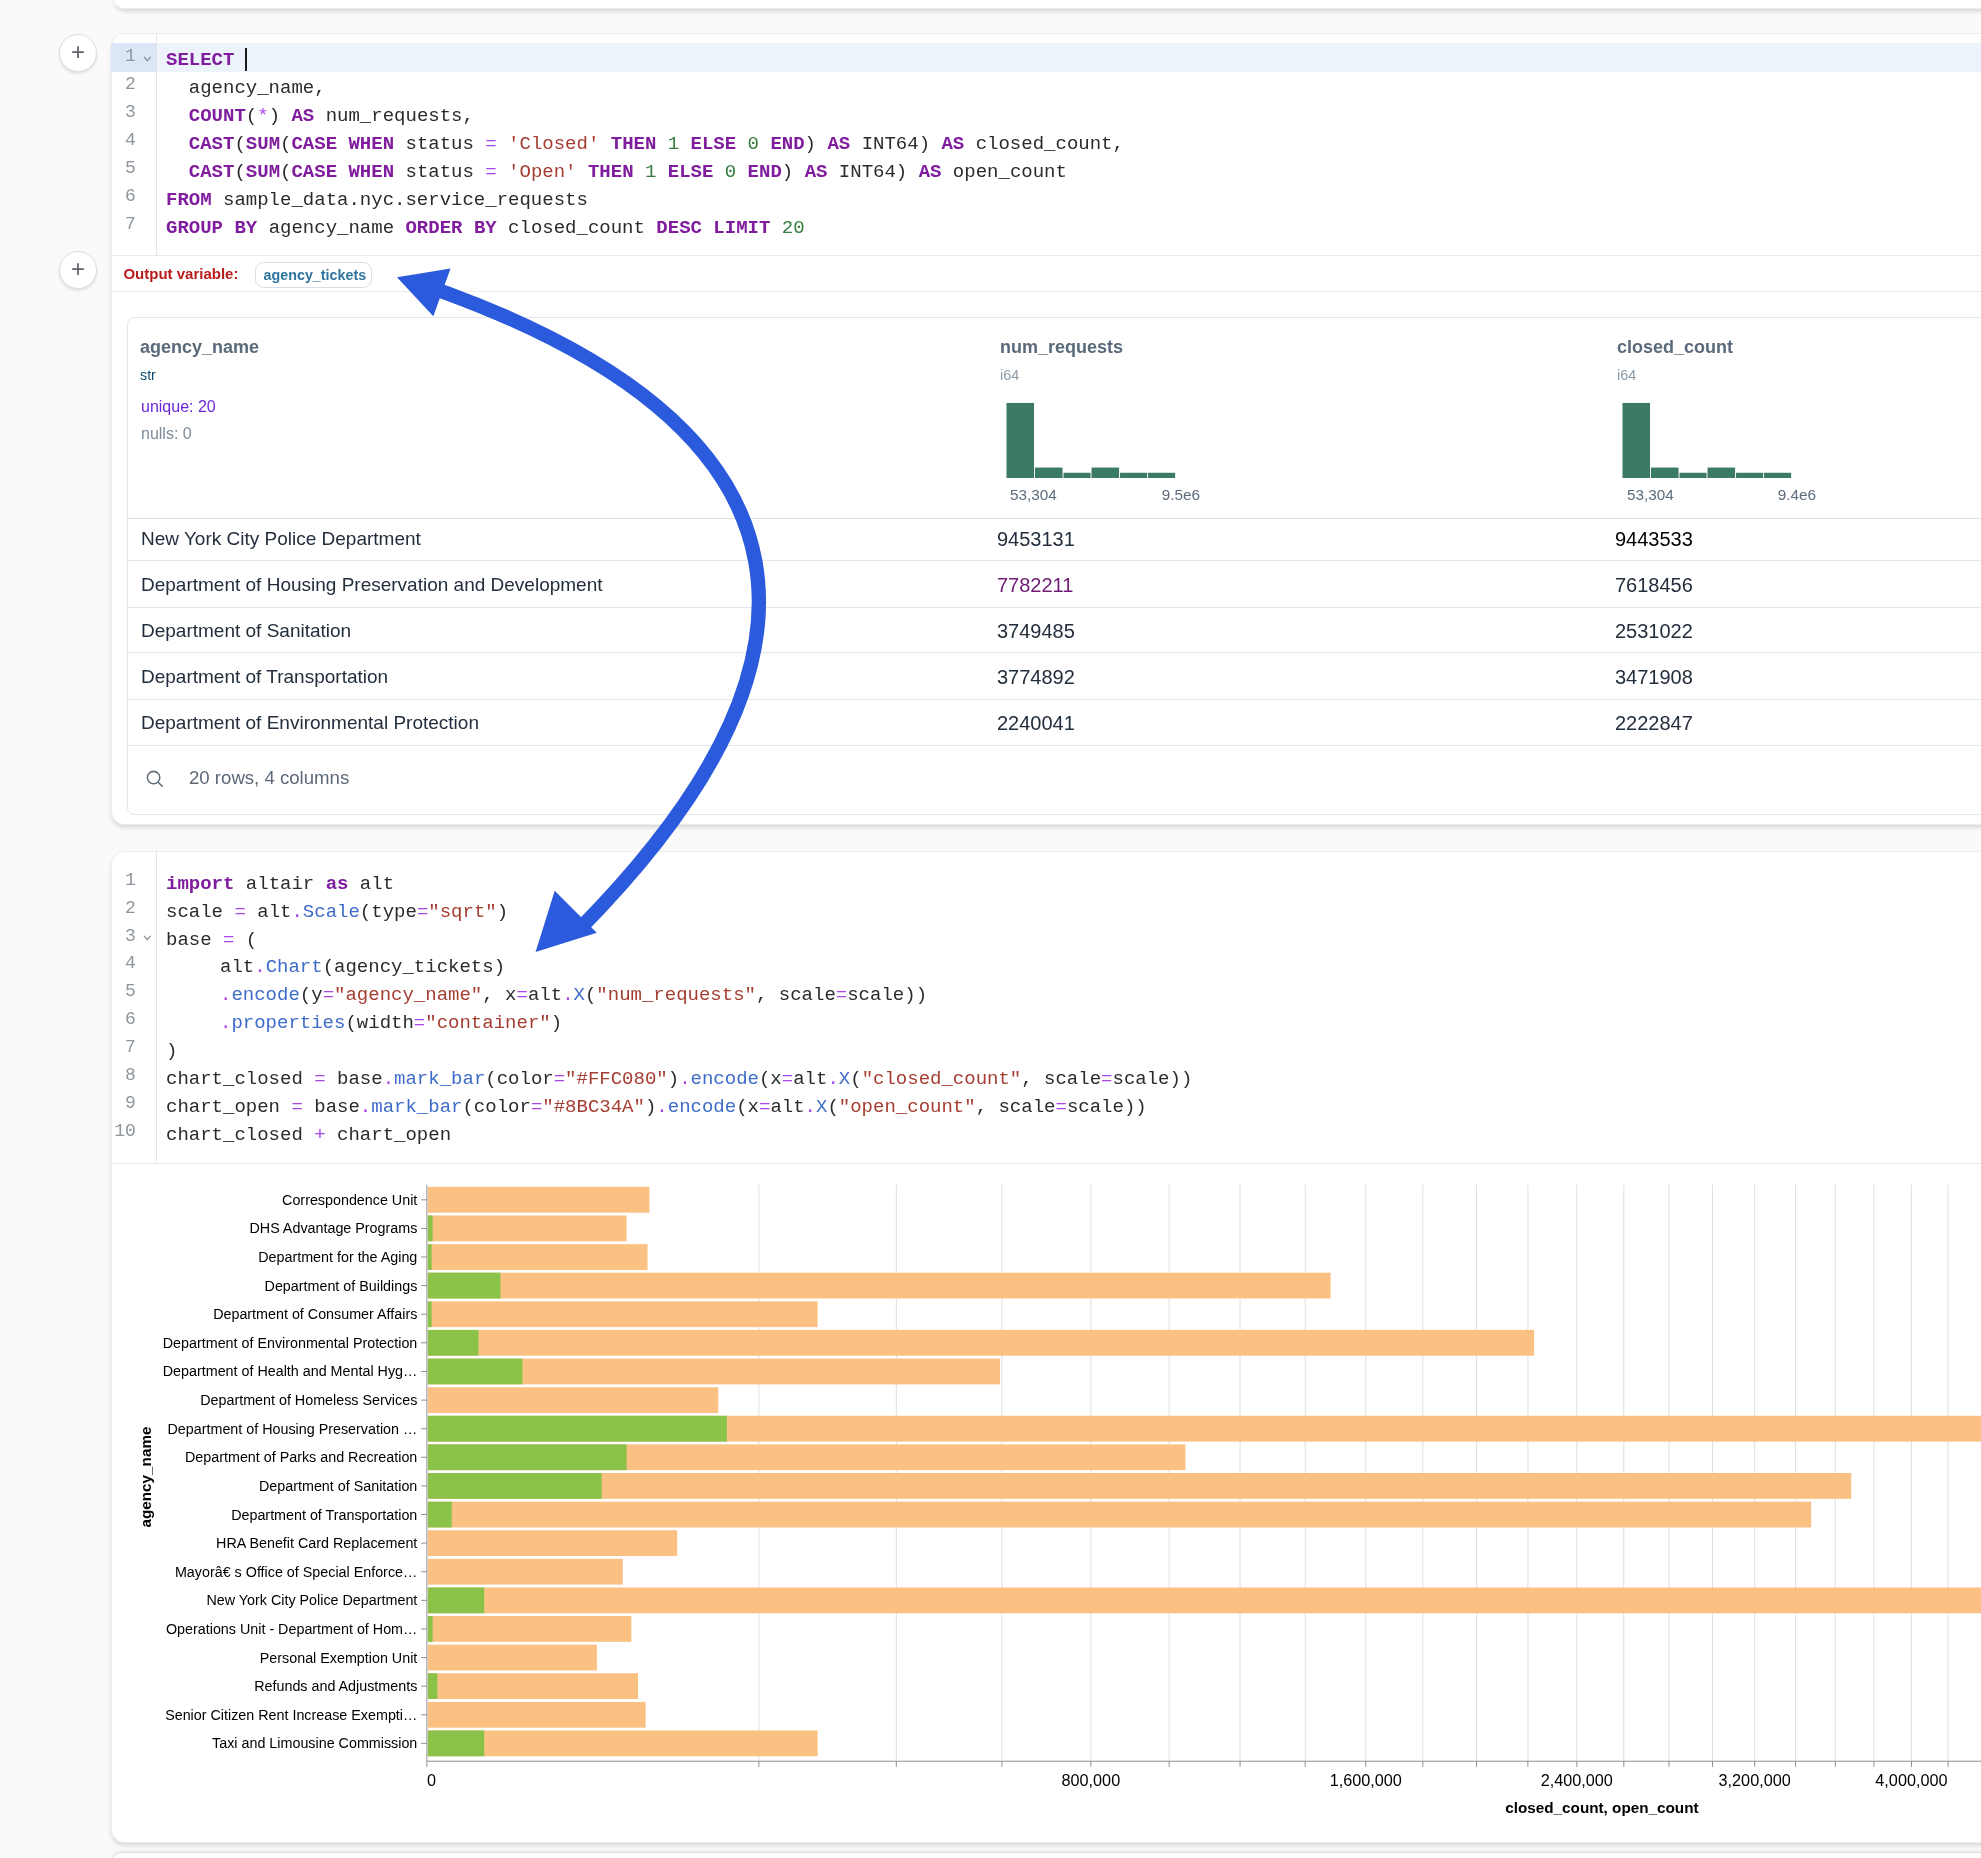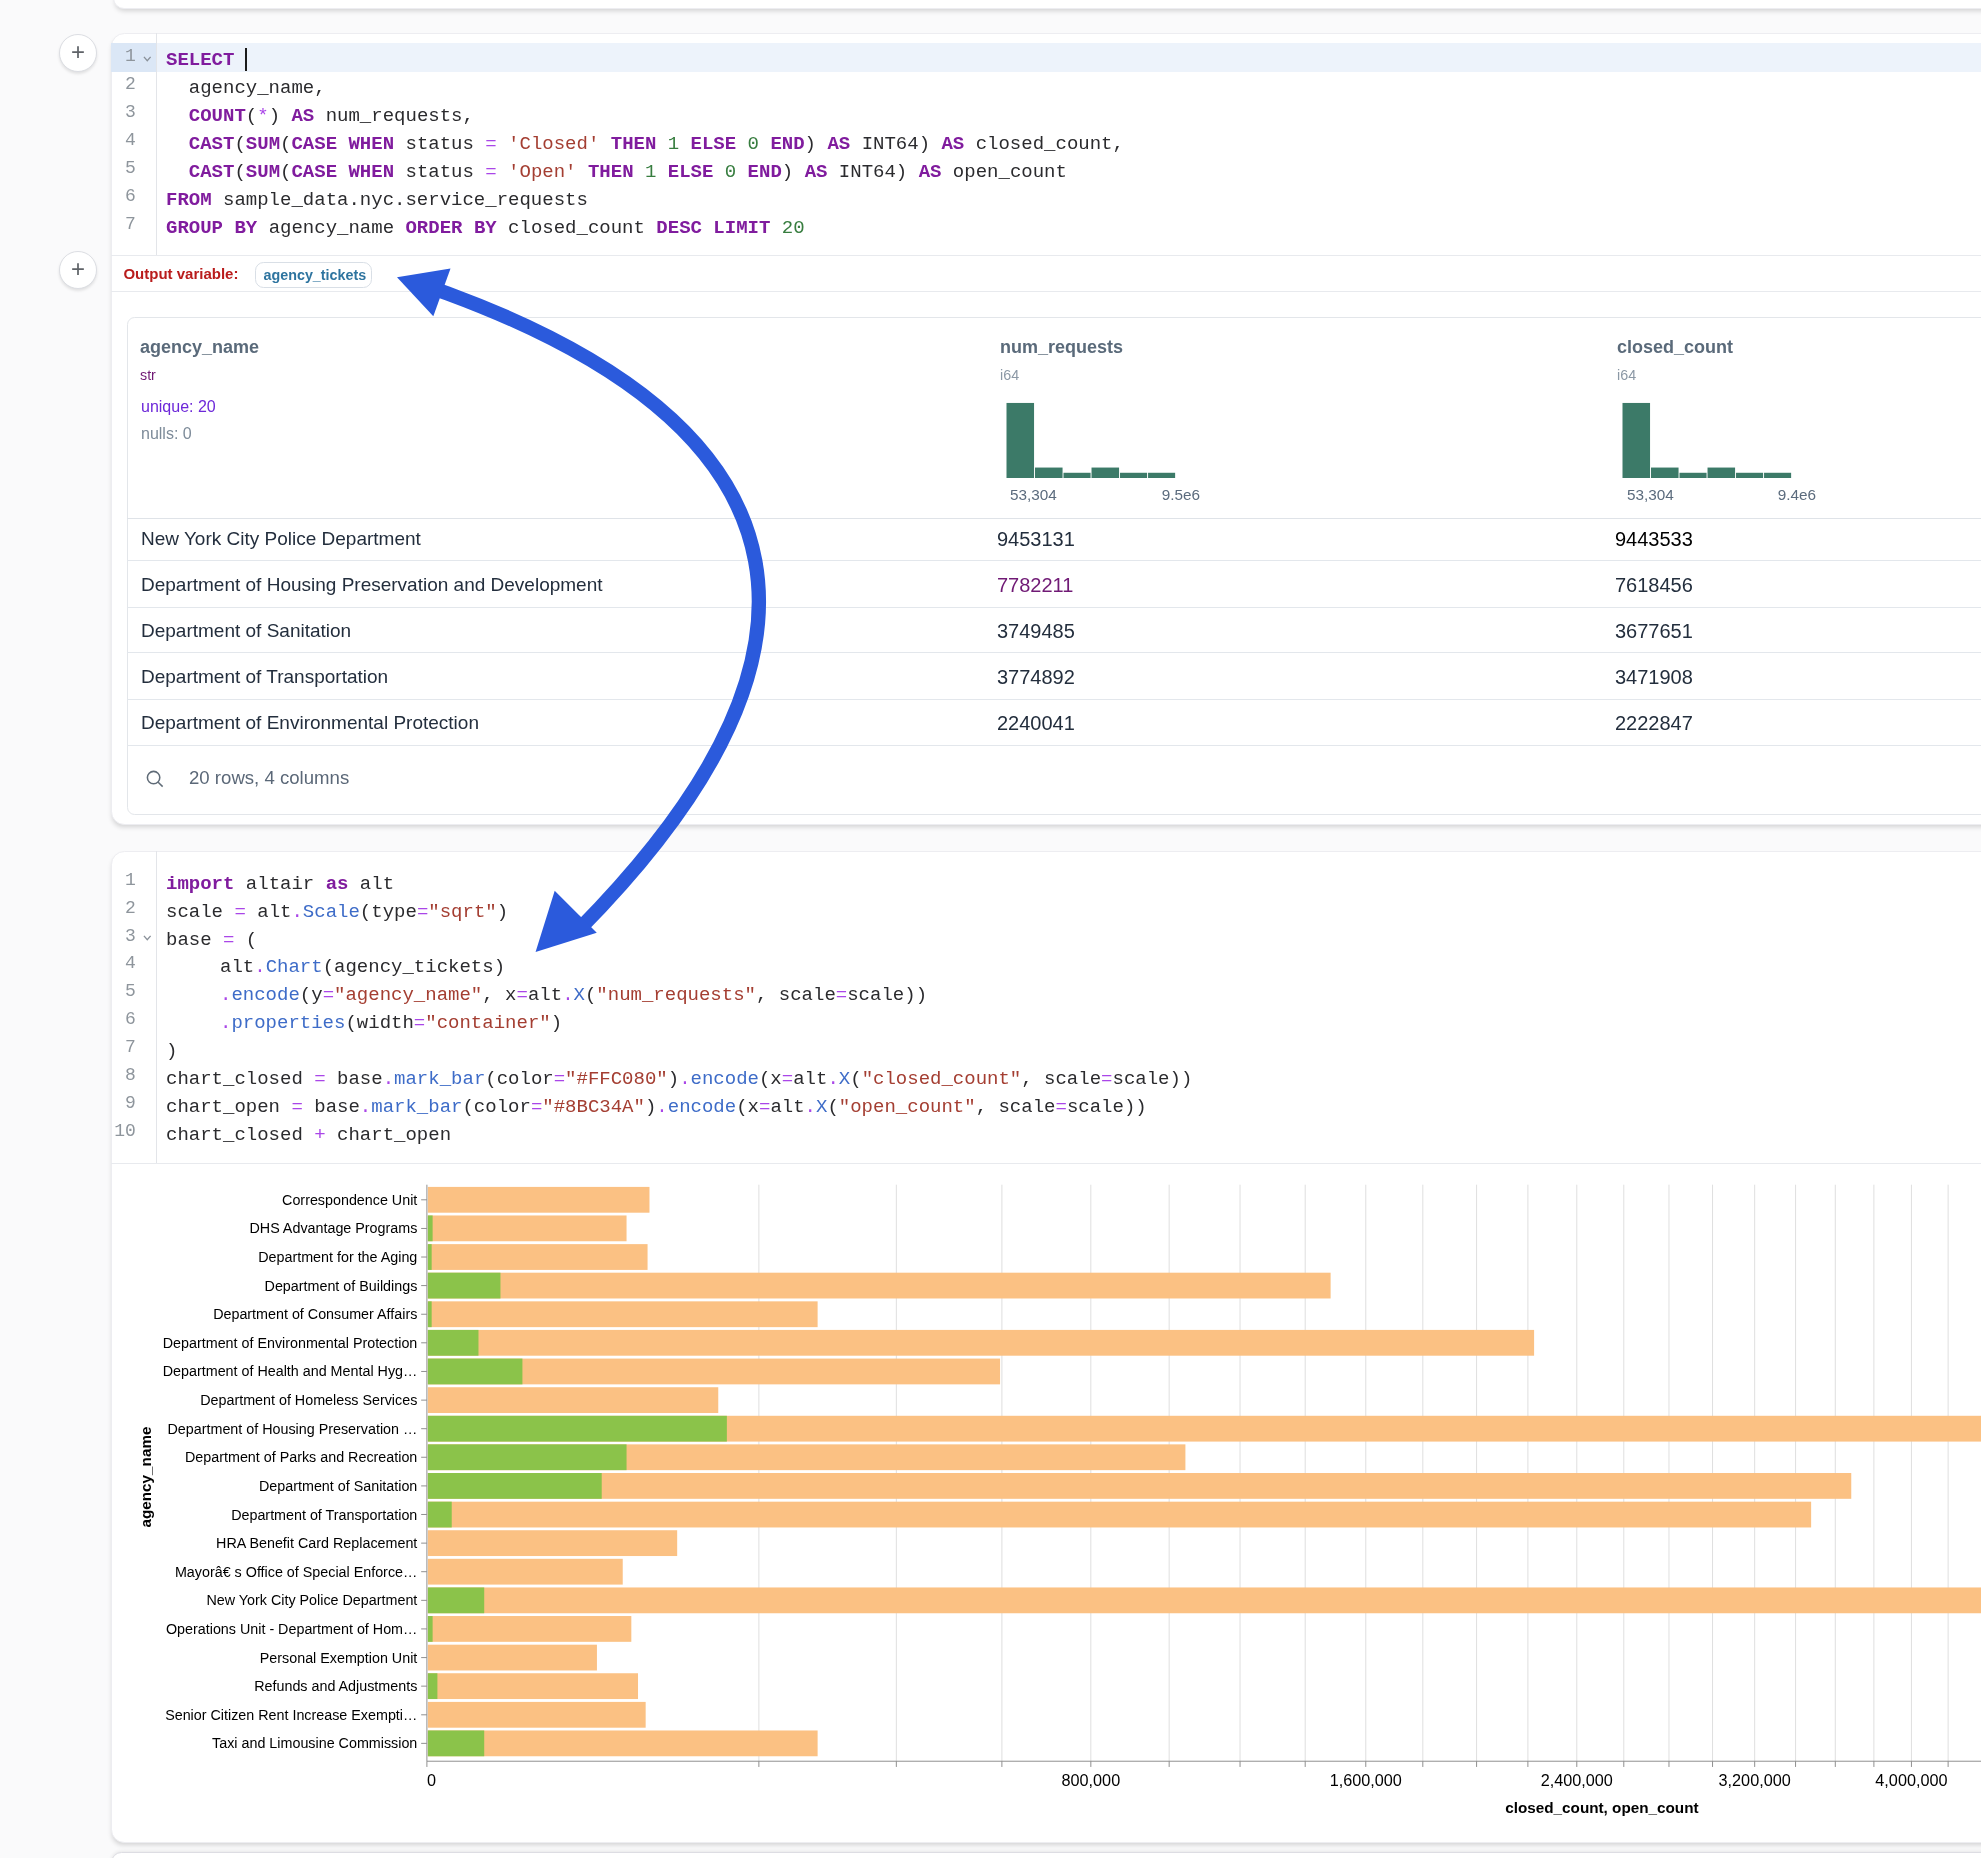--- a/index.html
+++ b/index.html
@@ -69,21 +69,21 @@
          border-radius:8.6px;background:#fff;overflow:hidden;box-sizing:border-box;">
       <div style="position:absolute;left:7.6px;top:3.8px;font-size:14.3px;font-weight:bold;color:#2e749f;
            white-space:nowrap;line-height:19px;">agency_tickets</div>
     </div>
     <div class="sep" style="left:0;top:258px;width:1871px;"></div>
 
     <div style="position:absolute;left:16.3px;top:284px;width:1902px;height:498px;
          border:1px solid #e3e6ea;border-radius:7.6px;box-sizing:border-box;"></div>
 
     <div style="position:absolute;left:29px;top:304px;font-size:18px;font-weight:bold;color:#5a6a7a;">agency_name</div>
-    <div style="position:absolute;left:29px;top:334px;font-size:14.3px;color:#701a75;">str</div>
+    <div style="position:absolute;left:29px;top:334px;font-size:14.3px;color:#0c4a6e;">str</div>
     <div style="position:absolute;left:30px;top:365px;font-size:16px;color:#6d28d9;">unique: 20</div>
     <div style="position:absolute;left:30px;top:392px;font-size:16px;color:#7d8b99;">nulls: 0</div>
     <div style="position:absolute;left:889px;top:304px;font-size:18px;font-weight:bold;color:#5a6a7a;">num_requests</div>
     <div style="position:absolute;left:889px;top:334px;font-size:14.3px;color:#8b98a5;">i64</div>
     <div style="position:absolute;left:1506px;top:304px;font-size:18px;font-weight:bold;color:#5a6a7a;">closed_count</div>
     <div style="position:absolute;left:1506px;top:334px;font-size:14.3px;color:#8b98a5;">i64</div>
 
     <svg style="position:absolute;left:895px;top:369px;" width="172" height="76" viewBox="0 0 180 80">
       <g fill="#3c7a68">
         <rect x="0" y="1" width="29" height="79"></rect>
@@ -117,21 +117,21 @@
     <div class="sep" style="left:16.3px;top:712px;width:1902px;background:#e3e7ec;"></div>
 
     <div style="position:absolute;left:30px;top:495px;font-size:19px;color:#232e3d;">New York City Police Department</div>
     <div style="position:absolute;left:886px;top:495px;font-size:20px;color:#232e3d;">9453131</div>
     <div style="position:absolute;left:1504px;top:495px;font-size:20px;color:#000000;">9443533</div>
     <div style="position:absolute;left:30px;top:541px;font-size:19px;color:#232e3d;">Department of Housing Preservation and Development</div>
     <div style="position:absolute;left:886px;top:541px;font-size:20px;color:#701a75;">7782211</div>
     <div style="position:absolute;left:1504px;top:541px;font-size:20px;color:#232e3d;">7618456</div>
     <div style="position:absolute;left:30px;top:587px;font-size:19px;color:#232e3d;">Department of Sanitation</div>
     <div style="position:absolute;left:886px;top:587px;font-size:20px;color:#232e3d;">3749485</div>
-    <div style="position:absolute;left:1504px;top:587px;font-size:20px;color:#232e3d;">3677651</div>
+    <div style="position:absolute;left:1504px;top:587px;font-size:20px;color:#232e3d;">2531022</div>
     <div style="position:absolute;left:30px;top:633px;font-size:19px;color:#232e3d;">Department of Transportation</div>
     <div style="position:absolute;left:886px;top:633px;font-size:20px;color:#232e3d;">3774892</div>
     <div style="position:absolute;left:1504px;top:633px;font-size:20px;color:#232e3d;">3471908</div>
     <div style="position:absolute;left:30px;top:679px;font-size:19px;color:#232e3d;">Department of Environmental Protection</div>
     <div style="position:absolute;left:886px;top:679px;font-size:20px;color:#232e3d;">2240041</div>
     <div style="position:absolute;left:1504px;top:679px;font-size:20px;color:#232e3d;">2222847</div>
 
     <svg style="position:absolute;left:34px;top:736px;" width="21" height="21" viewBox="0 0 22 22">
       <circle cx="9" cy="9" r="6.5" fill="none" stroke="#5f6b77" stroke-width="1.6"></circle>
       <line x1="13.8" y1="13.8" x2="18.5" y2="18.5" stroke="#5f6b77" stroke-width="1.6"></line>

